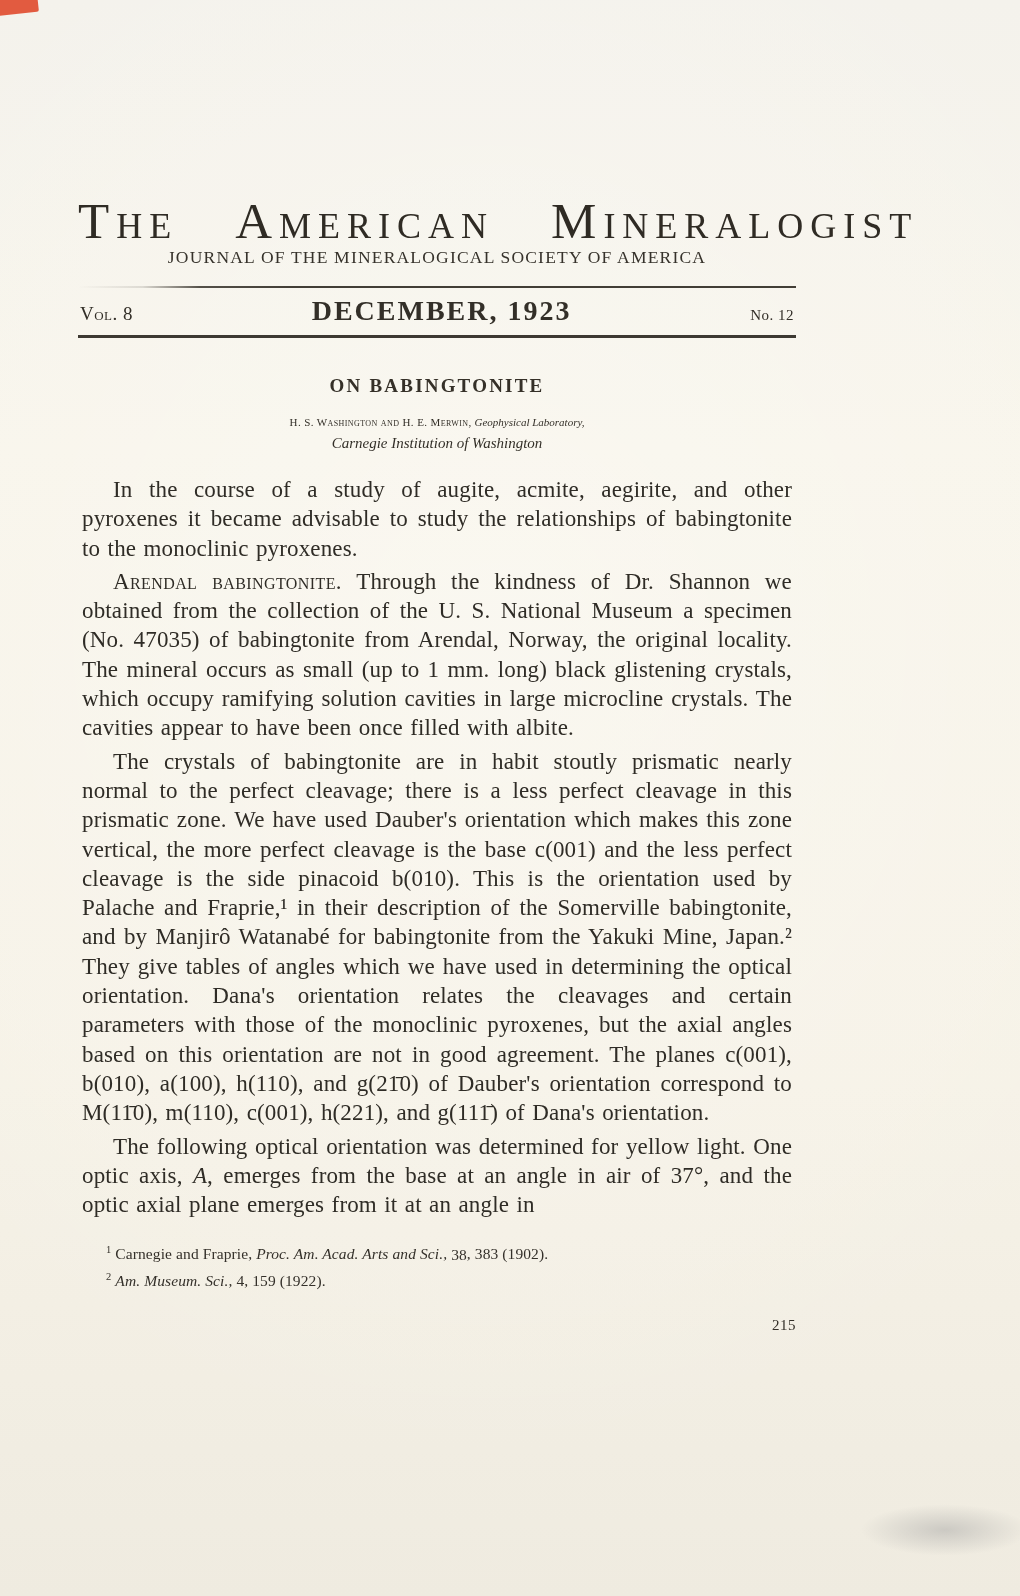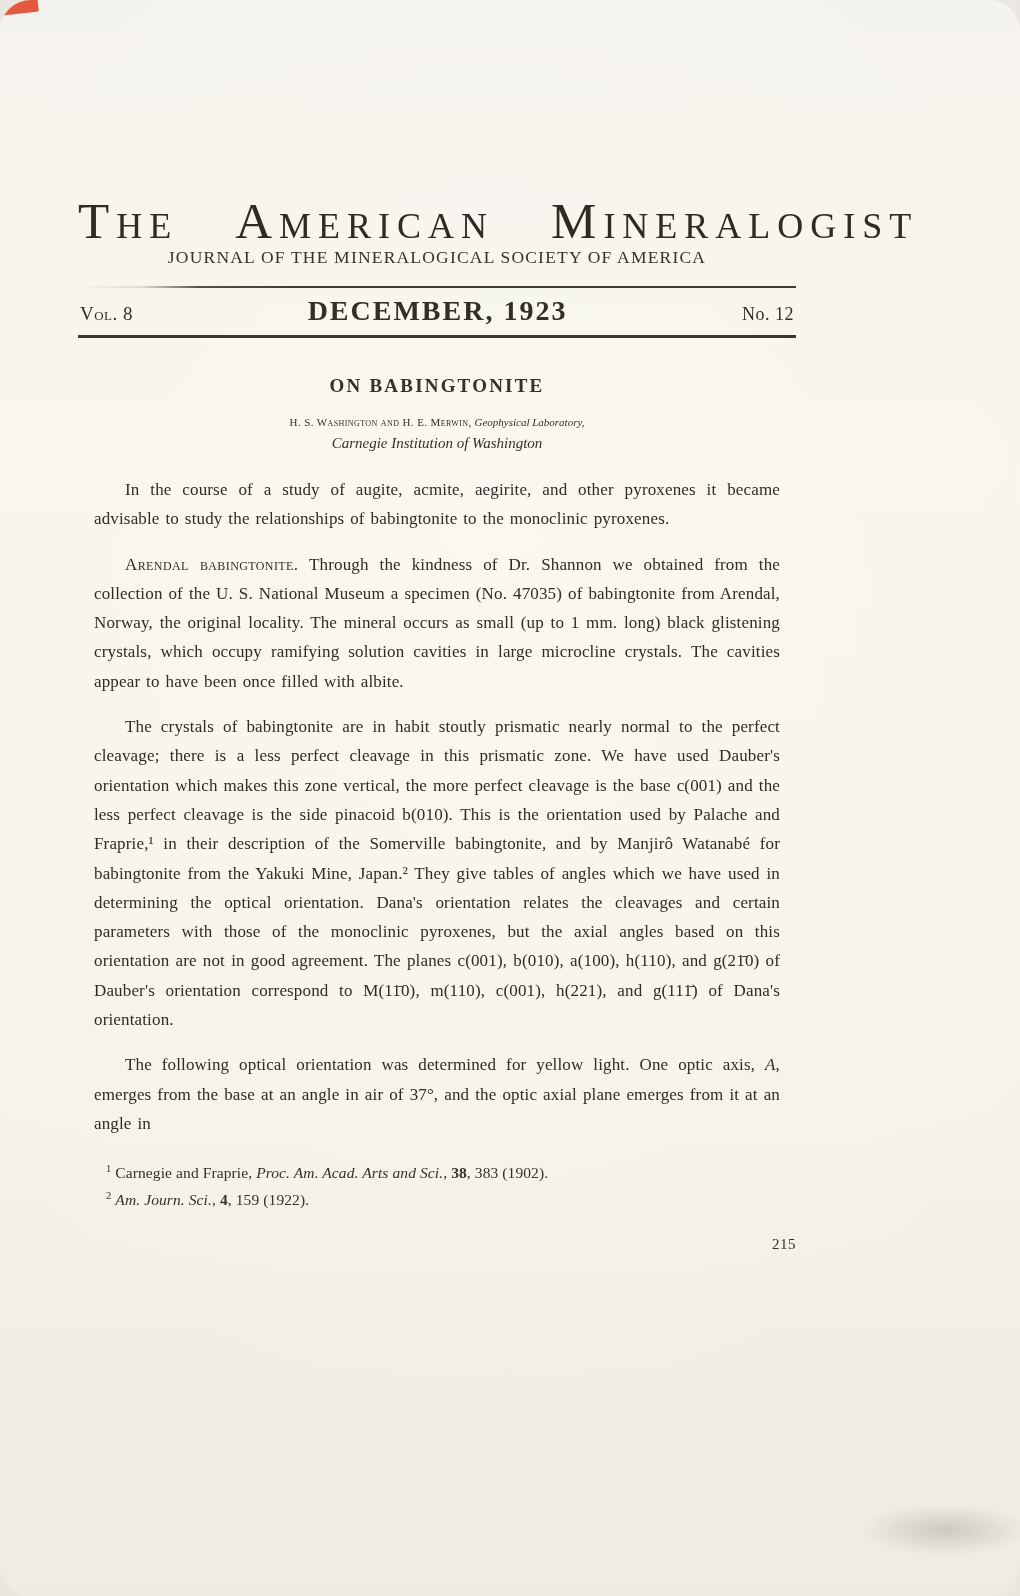--- a/index.html
+++ b/index.html
@@ -10,21 +10,20 @@
   }
   .page {
     position: relative;
     width: 1020px; height: 1596px;
     overflow: hidden;
     color: #332f28;
     background:
       radial-gradient(120% 85% at 48% 40%, rgba(255,255,255,0.30), rgba(255,255,255,0) 62%),
       linear-gradient(180deg, #f4f2ec 0%, #f8f5eb 28%, #f6f2e7 68%, #efebe0 100%);
     background-color: #f5f2e8;
-    border-radius: 31px;
   }
   .corner-mark {
     position: absolute; top: -6px; left: -8px;
     width: 46px; height: 20px;
     background: #e04a2e;
     transform: rotate(-6deg);
     border-radius: 2px;
     opacity: 0.9;
   }
   .smudge {
@@ -74,60 +73,60 @@
   .issue-row .vol {
     font-variant: small-caps;
     font-size: 19px;
     letter-spacing: 0.5px;
   }
   .issue-row .date {
     font-weight: bold;
     font-size: 28px;
     letter-spacing: 2px;
   }
-  .issue-row .num { font-size: 18px; letter-spacing: 0.5px; }
+  .issue-row .num { font-size: 15px; letter-spacing: 0.5px; }
   
   .article-title {
     margin: 37px 0 0 0;
     text-align: center;
     font-weight: bold;
     font-size: 19px;
     letter-spacing: 2.2px;
     color: #353028;
   }
   .byline { margin-top: 15px; text-align: center; font-size: 11px; line-height: 21px; }
   .byline .authors { font-variant: small-caps; letter-spacing: 0.4px; }
   .byline .affil, .byline-line2 { font-style: italic; }
   .byline-line2 { text-align: center; font-size: 15px; line-height: 21px; }
   
   .body-copy { margin-top: 21px; }
   .body-p {
-    margin: 16px;
+    margin: 4px;
     text-indent: 31px;
     text-align: justify;
-    font-size: 17px;
+    font-size: 23px;
     line-height: 29.3px;
     word-spacing: 1.5px;
     letter-spacing: 0.15px;
     color: #2f2c26;
   }
   .smallcaps { font-variant: small-caps; letter-spacing: 0.4px; }
   .ital { font-style: italic; }
   
   .footnotes { margin-top: 20px; }
   .footnote {
     margin: 0;
     text-indent: 28px;
     font-size: 15.5px;
     line-height: 22.5px;
     letter-spacing: 0.1px;
     color: #34302a;
   }
   .footnote sup { font-size: 10.5px; }
-  .footnote b { font-weight: bold; margin-top: 23px; }
+  .footnote b { font-weight: normal; margin-top: 23px; }
   .footnote i { font-style: italic; }
   .page-number {
     margin-top: 24px;
     text-align: right;
     font-size: 15px;
     letter-spacing: 0.5px;
   }
 </style>
 </head>
 <body>
@@ -162,19 +161,19 @@
 
     <div class="body-copy">
       <p class="body-p">In the course of a study of augite, acmite, aegirite, and other pyroxenes it became advisable to study the relationships of babingtonite to the monoclinic pyroxenes.</p>
       <p class="body-p"><span class="smallcaps">Arendal babingtonite.</span> <span>Through the kindness of Dr. Shannon we obtained from the collection of the U. S. National Museum a specimen (No. 47035) of babingtonite from Arendal, Norway, the original locality. The mineral occurs as small (up to 1 mm. long) black glistening crystals, which occupy ramifying solution cavities in large microcline crystals. The cavities appear to have been once filled with albite.</span></p>
       <p class="body-p">The crystals of babingtonite are in habit stoutly prismatic nearly normal to the perfect cleavage; there is a less perfect cleavage in this prismatic zone. We have used Dauber's orientation which makes this zone vertical, the more perfect cleavage is the base c(001) and the less perfect cleavage is the side pinacoid b(010). This is the orientation used by Palache and Fraprie,¹ in their description of the Somerville babingtonite, and by Manjirô Watanabé for babingtonite from the Yakuki Mine, Japan.² They give tables of angles which we have used in determining the optical orientation. Dana's orientation relates the cleavages and certain parameters with those of the monoclinic pyroxenes, but the axial angles based on this orientation are not in good agreement. The planes c(001), b(010), a(100), h(110), and g(21̄0) of Dauber's orientation correspond to M(11̄0), m(110), c(001), h(221), and g(111̄) of Dana's orientation.</p>
       <p class="body-p"><span>The following optical orientation was determined for yellow light. One optic axis, </span><span class="ital">A</span><span>, emerges from the base at an angle in air of 37°, and the optic axial plane emerges from it at an angle in</span></p>
     </div>
 
     <div class="footnotes">
       <p class="footnote"><sup>1</sup> <span>Carnegie and Fraprie, </span><i>Proc. Am. Acad. Arts and Sci., </i><b>38</b><span>, 383 (1902).</span></p>
-      <p class="footnote"><sup>2</sup> <span></span><i>Am. Journ. Sci., </i><b>4</b><span>, 159 (1922).</span></p>
+      <p class="footnote"><sup>2</sup> <span></span><i>Am. Museum. Sci., </i><b>4</b><span>, 159 (1922).</span></p>
     </div>
 
     <div class="page-number">215</div>
 
   </div>
 </div>
 
 </body></html>

